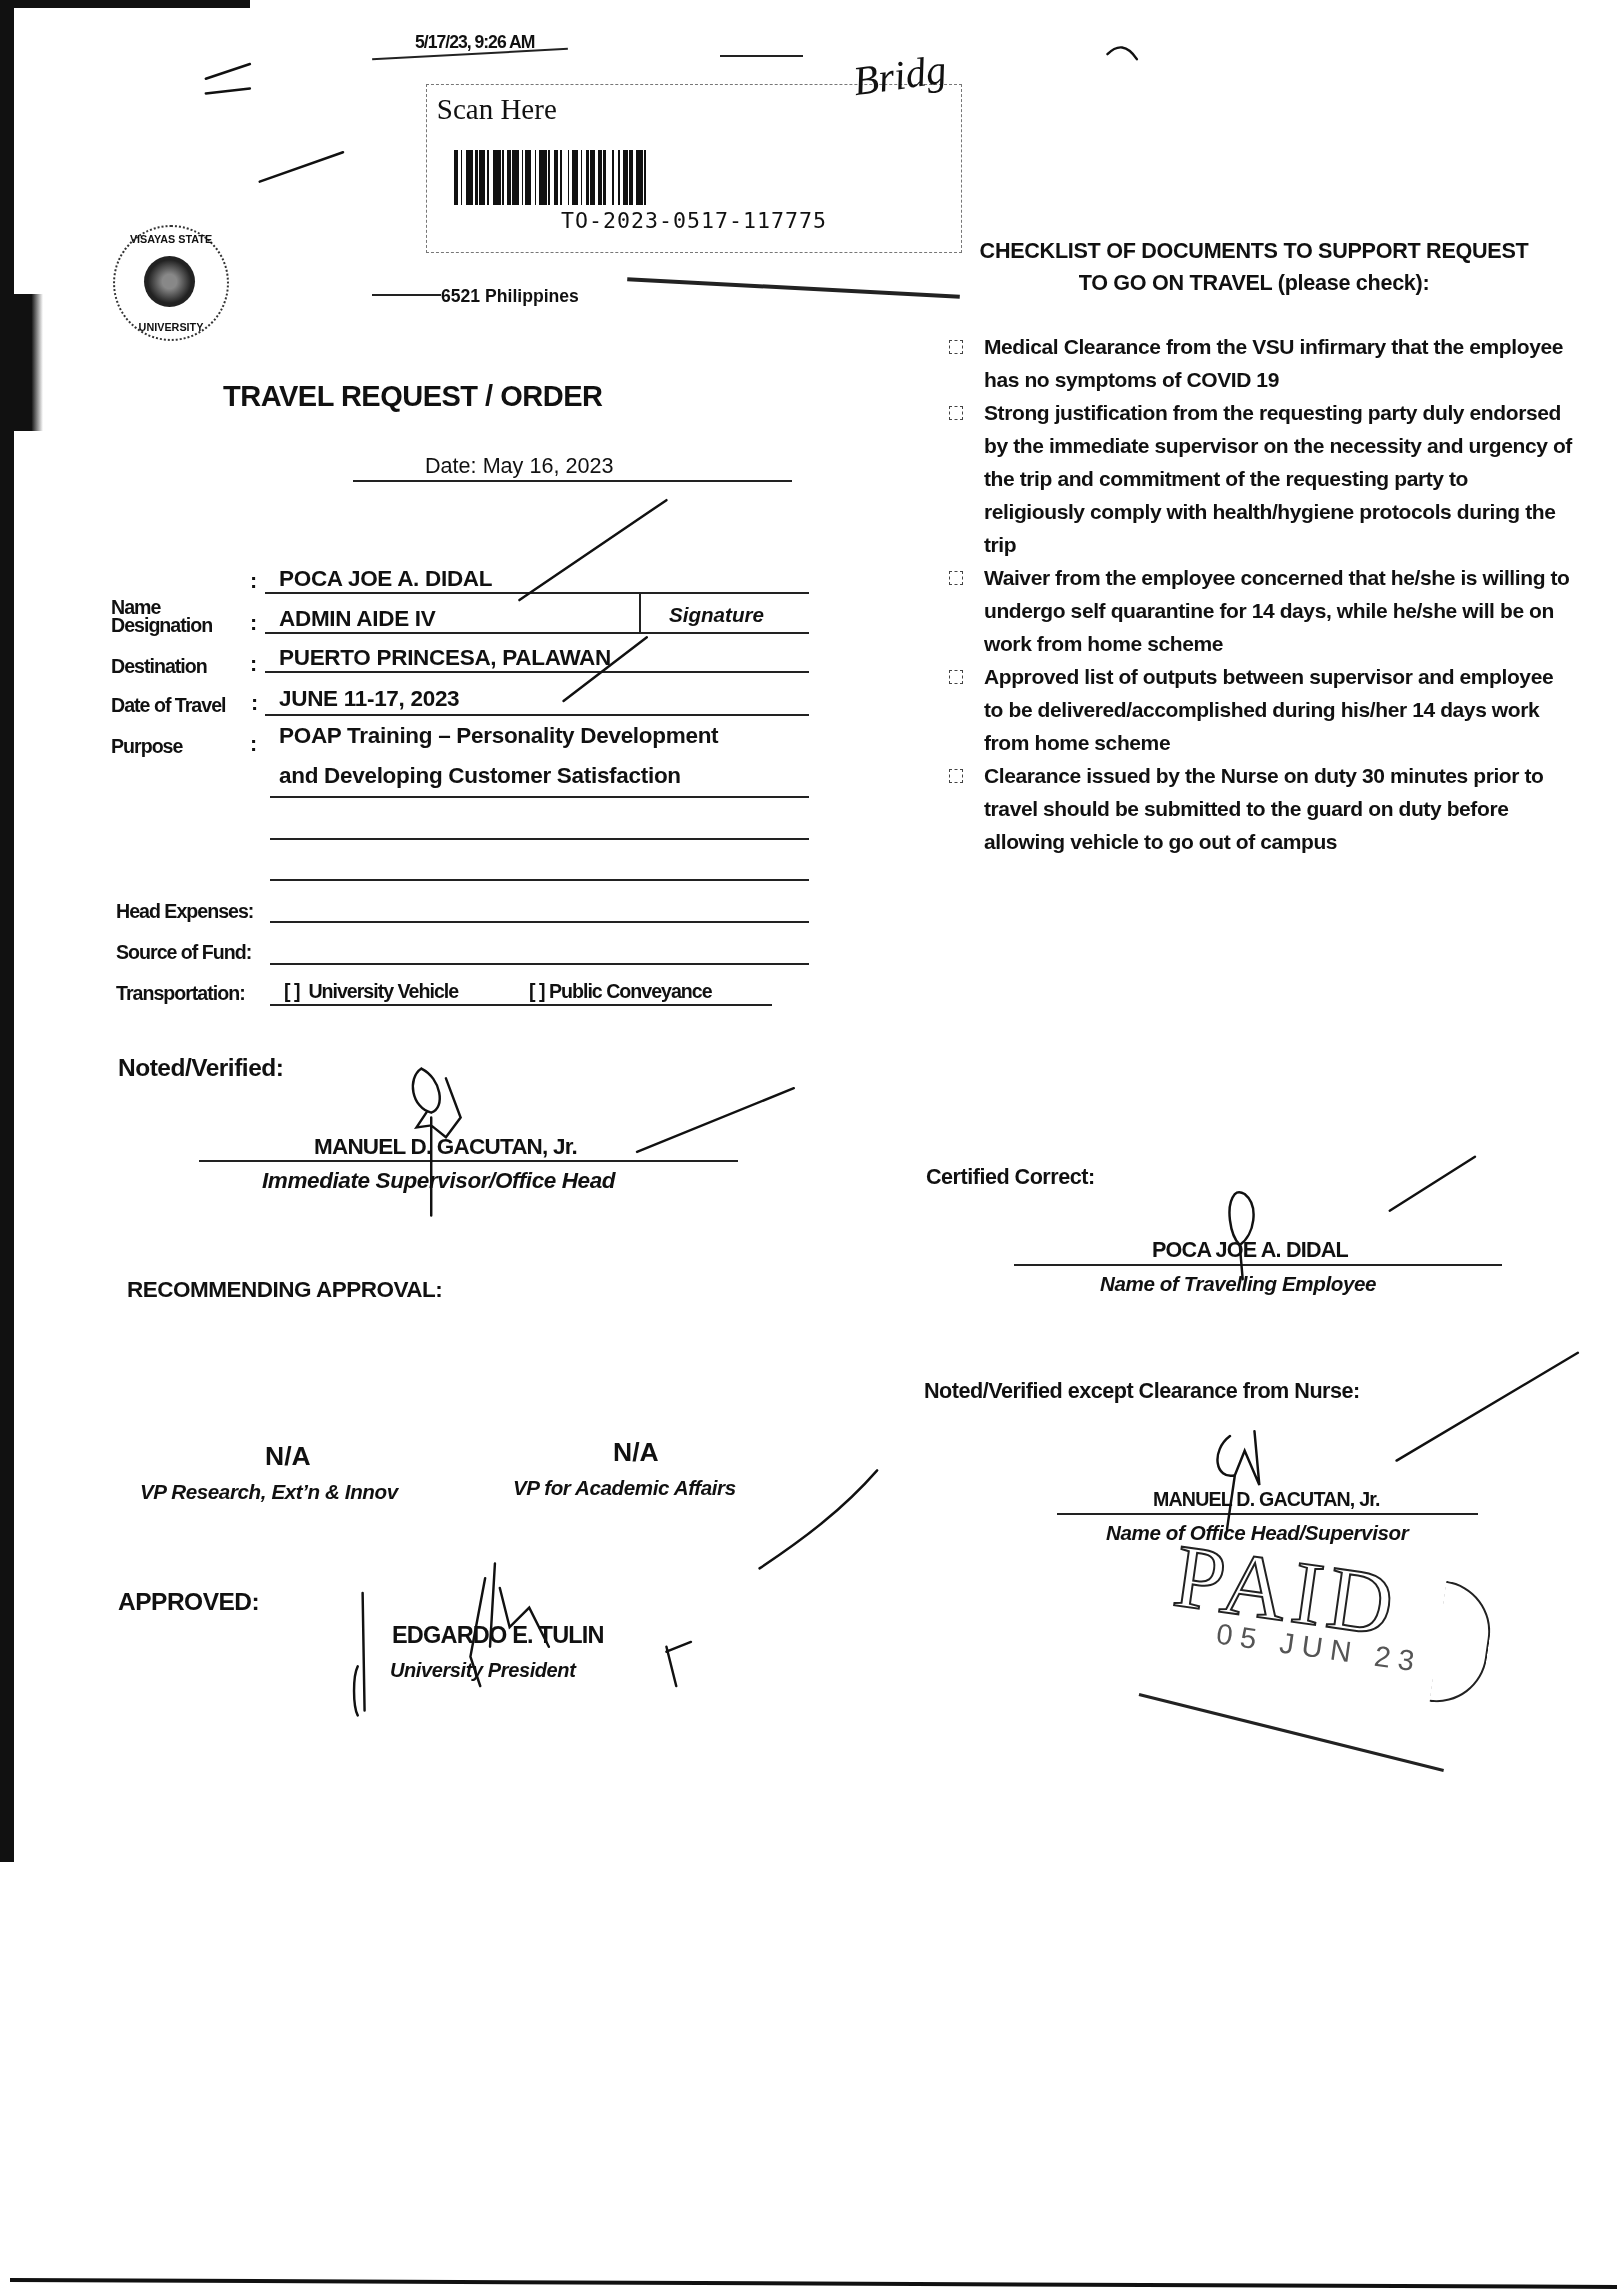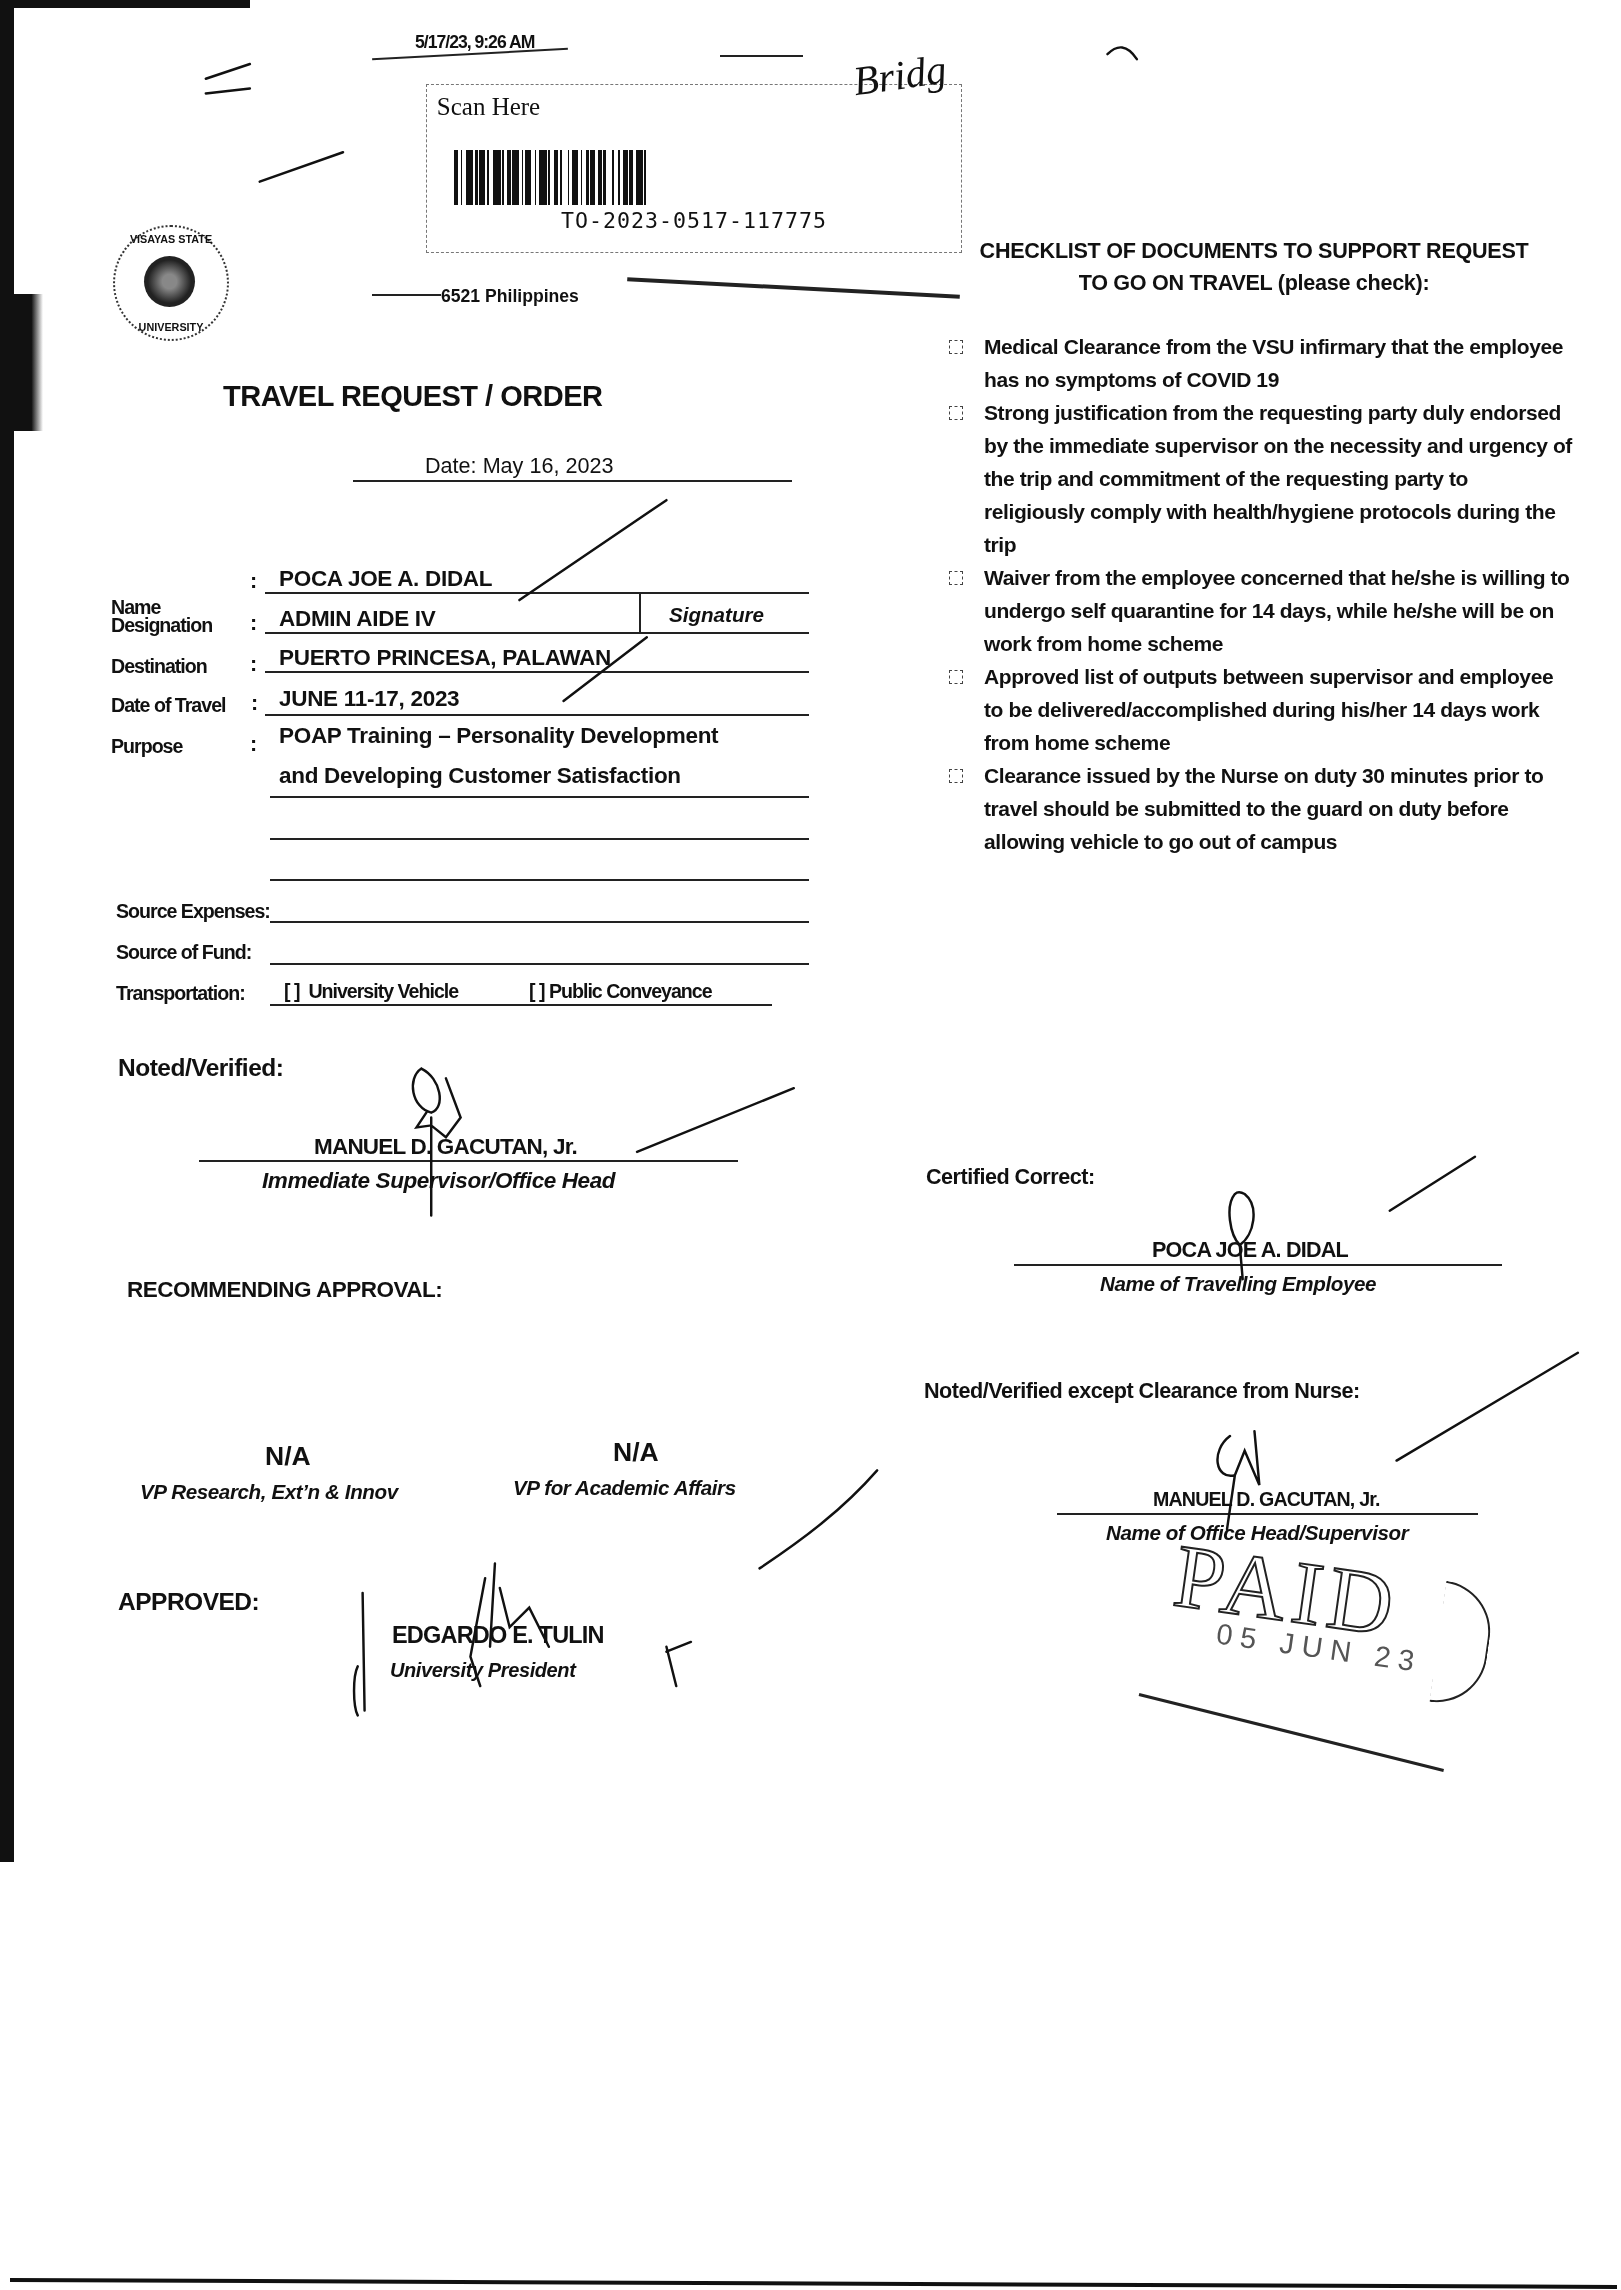--- a/index.html
+++ b/index.html
@@ -13,21 +13,21 @@
   .scan-edge { position: absolute; left: 0; top: 0; width: 13.7px; height: 1862px; background: #111; }
   .scan-edge-top { position: absolute; left: 0; top: 0; width: 250px; height: 7.8px; background: #111; }
   .scan-shadow { position: absolute; left: 13.7px; top: 294px; width: 29px; height: 137px;
                  background: linear-gradient(90deg,#111 60%, #fff); }
   .bottom-line { position: absolute; left: 9.8px; top: 2278px; width: 1607px; height: 3.9px; background: #111;
                  transform: rotate(0.25deg); transform-origin: left; }
 
   
   .sticker { position: absolute; left: 426px; top: 84px; width: 534px; height: 167px;
              border: 1px dashed #777; background: #fff; }
-  .scan-here { position: absolute; left: 9.8px; top: 7.8px; font-family: "Liberation Serif", serif; font-size: 25px; }
+  .scan-here { position: absolute; left: 9.8px; top: 7.8px; font-family: "Liberation Serif", serif; font-size: 29px; }
   .barcode { position: absolute; left: 27.4px; top: 65px; width: 470px; height: 55px; display: flex; gap: 0; }
   .barcode span { display: block; height: 100%; background: #111; }
   .bar-id { position: absolute; left: 0; width: 100%; top: 123px; text-align: center;
             font-family: "DejaVu Sans Mono", monospace; font-size: 21.6px; letter-spacing: 1px; }
   .timestamp { left: 415px; top: 32px; font-size: 17.6px; font-weight: bold; letter-spacing: -1px; }
   .addr-frag { left: 441px; top: 286px; font-size: 17.6px; font-weight: bold; }
 
   
   .logo { position: absolute; left: 113px; top: 225px; width: 116px; height: 116px; border-radius: 50%;
           border: 2.9px dotted #333; box-sizing: border-box; }
@@ -191,21 +191,21 @@
 <div>
   <span class="lbl" style="top:735px;">Purpose</span>
   <span class="colon" style="top:731px;">:</span>
   <span class="val" style="top:723px;">POAP Training – Personality Development</span>
   <span class="val" style="top:763px;">and Developing Customer Satisfaction</span>
 </div>
 <div class="line" style="left:270px;top:796px;width:539px;"></div>
 <div class="line" style="left:270px;top:838px;width:539px;"></div>
 <div class="line" style="left:270px;top:879px;width:539px;"></div>
 
-<span class="lbl" style="top:900px;left:116px;">Source Expenses:</span>
+<span class="lbl" style="top:900px;left:116px;">Head Expenses:</span>
 <div class="line" style="left:270px;top:921px;width:539px;"></div>
 <span class="lbl" style="top:941px;left:116px;">Source of Fund:</span>
 <div class="line" style="left:270px;top:963px;width:539px;"></div>
 <div>
   <span class="lbl" style="top:982px;left:116px;">Transportation:</span>
   <span class="abs" style="left:284px;top:980px;font-size:19.6px;font-weight:bold;letter-spacing:-1px;">[ ]&nbsp;&nbsp;<span>University Vehicle</span></span>
   <span class="abs" style="left:529px;top:980px;font-size:19.6px;font-weight:bold;letter-spacing:-1px;">[ ]&nbsp;<span>Public Conveyance</span></span>
 </div>
 <div class="line" style="left:270px;top:1004px;width:502px;"></div>
 

